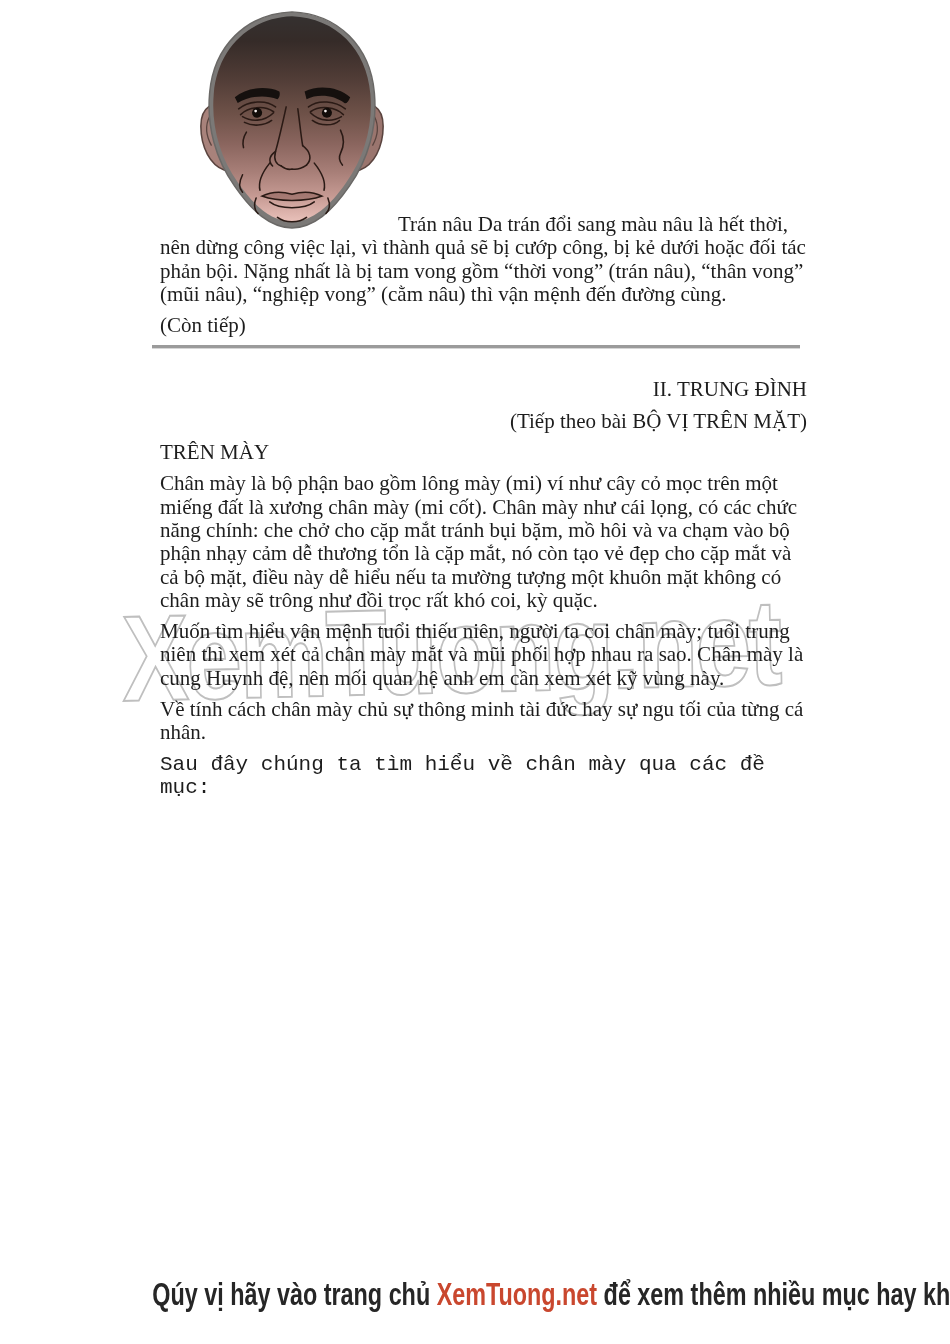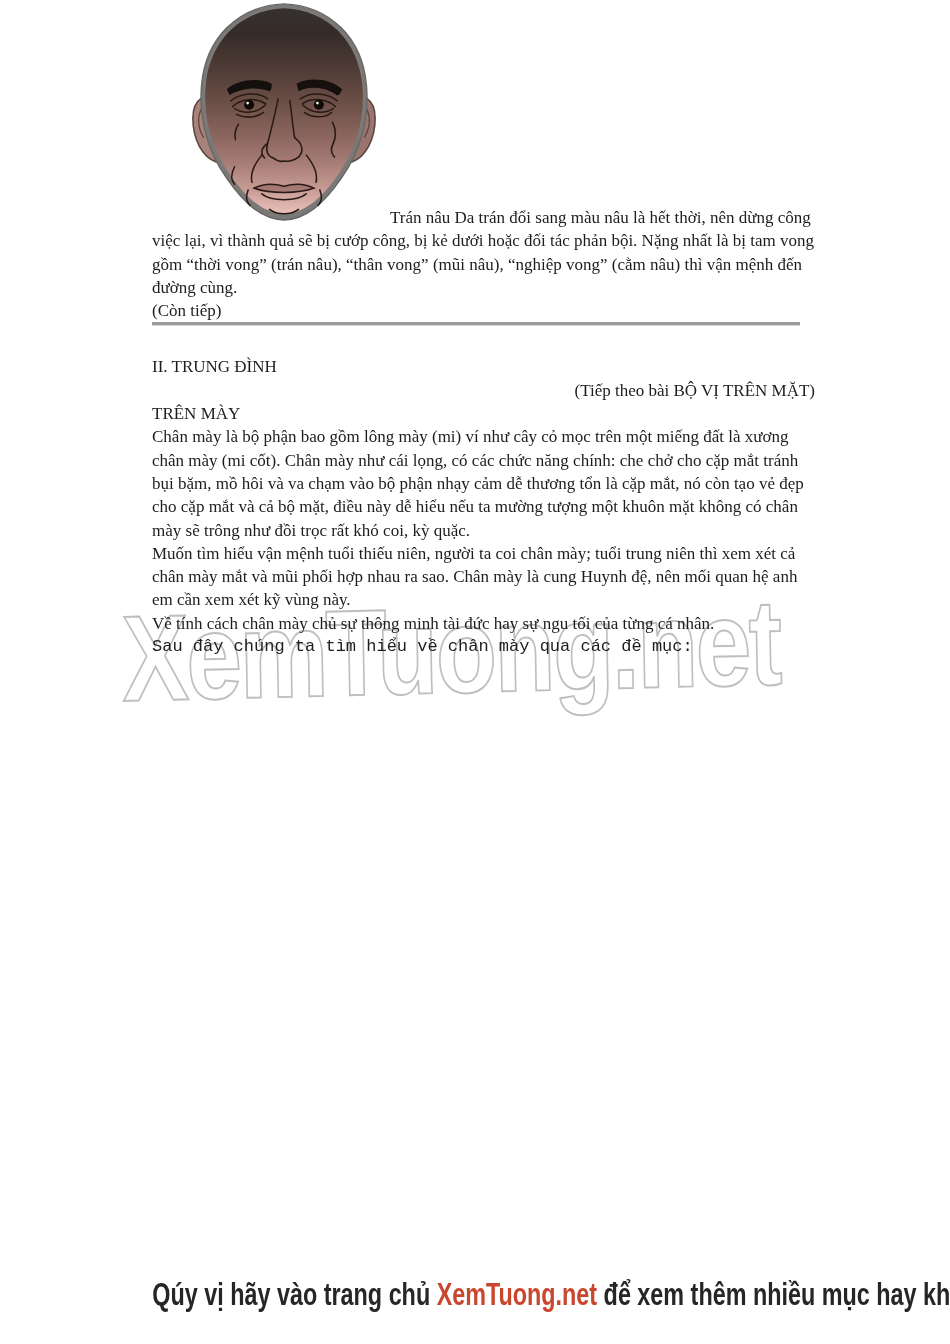--- a/index.html
+++ b/index.html
@@ -2,29 +2,29 @@
 <html><head>
 <meta charset="utf-8">
 <style>
   html,body{margin:0;padding:0;background:#ffffff;}
   .page{
     position:relative;width:950px;height:1344px;background:#ffffff;overflow:hidden;
     font-family:"Liberation Serif","DejaVu Serif",serif;color:#1d1d1d;
   }
   .content{position:absolute;left:152px;top:0;width:663px;z-index:1;}
   .content p,.content h2,.content h3{
-    margin:0;font-size:17px;line-height:23.3px;font-weight:normal;
+    margin:8px;font-size:21px;line-height:23.3px;font-weight:normal;
   }
   .p-lead{margin-bottom:14px;}
   .lead-figure{margin:0 6px 0 32px;vertical-align:baseline;}
   .con-tiep{margin-bottom:72px;}
   .divider{width:648px;height:3px;background:#9b9b9b;border:0;margin:0 0 30px 0;
     box-shadow:0 1px 0 rgba(210,210,210,.9);}
   .h-bold{font-weight:bold;}
-  .h2{margin-bottom:18px;}
+  .h2{margin-bottom:18px;text-align:right;}
   .subnote{margin-bottom:15px;text-align:right;}
   .p-trung{margin-bottom:15px;}
   .h3{margin-bottom:15px;}
   .p-cm1{margin-bottom:6px;}
   .p-cm2{margin-bottom:45px;}
   .p-muon{margin-bottom:9px;}
   .p-ve{margin-bottom:14px;}
   .p-sau{margin-bottom:0;font-family:Liberation Mono, monospace;}
   .watermark{
     position:absolute;left:122px;top:598px;z-index:0;pointer-events:none;

